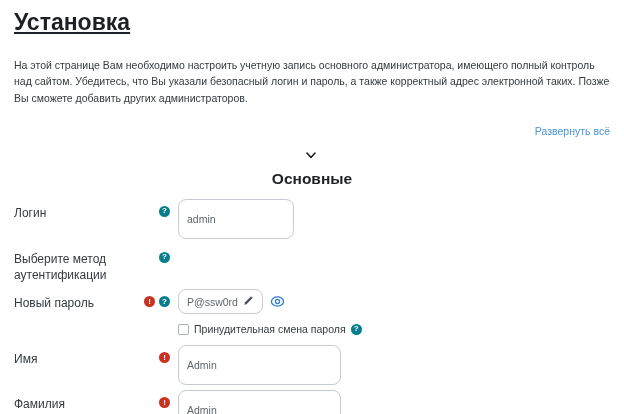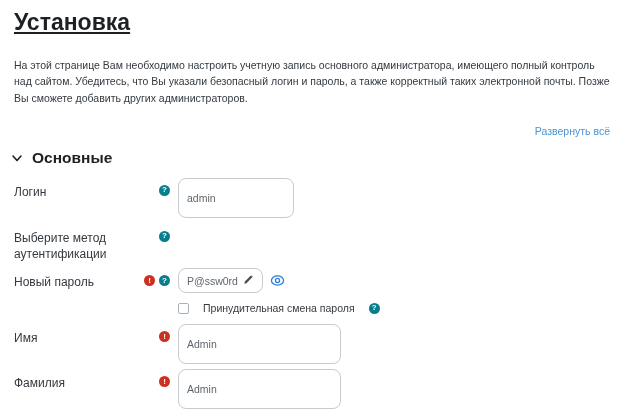--- a/index.html
+++ b/index.html
@@ -22,20 +22,21 @@
   }
   .expand-row { margin-top:15px; text-align:right; }
   .expand-link {
     font-size:10.5px; color:#4b93d6; text-decoration:none; cursor:pointer;
   }
   .section-header {
     margin-top:10px;
     display:flex; align-items:center; gap:9px;
     font-size:15.5px; font-weight:bold; color:#1d2125;
     cursor:pointer;
+    flex-direction:column;
   }
   .chev { display:inline-flex; margin-left:-3px; }
   .mform { margin-top:11px; }
   .frow { display:flex; align-items:flex-start; margin-bottom:6px; }
   .flabel {
     width:120px; flex:0 0 120px;
     font-size:12px; line-height:1.35; color:#343a40;
     padding-top:6px;
   }
   .ficons {
@@ -62,34 +63,34 @@
   .w-wide  { width:163px; }
   .static-text { font-size:10.5px; color:#343a40; padding-top:6px; }
   .hint-row { margin:13px 0 10px 164px; }
   .hint-text { font-size:10.5px; line-height:1.55; color:#343a40; max-width:452px; }
   .pwd-box {
     height:25px; border:1px solid #c5cbd0; border-radius:8px;
     padding:0 8px; display:inline-flex; align-items:center; gap:5px;
     font-size:10.5px; color:#5f666c; background:#fff; cursor:text;justify-content:space-between;
   }
   .eye-btn { margin-left:7px; display:inline-flex; cursor:pointer; }
-  .checkbox-row { margin:9px 0 10px 164px; display:flex; align-items:center; gap:14px; }
+  .checkbox-row { margin:9px 0 10px 164px; display:flex; align-items:center; gap:5px; }
   .checkbox {
     width:11px; height:11px; border:1px solid #aab1b7; border-radius:2px;
     background:#fff; cursor:pointer; flex:0 0 auto;
   }
   .checkbox-label { font-size:10.5px; color:#343a40; }
   .mb-row { margin-bottom:5px; }
 </style>
 </head>
 <body>
 
 <h1 class="page-title">Установка</h1>
 
-<p class="intro">На этой странице Вам необходимо настроить учетную запись основного администратора, имеющего полный контроль над сайтом. Убедитесь, что Вы указали безопасный логин и пароль, а также корректный таких электронной почты. Позже Вы сможете добавить других администраторов.</p>
+<p class="intro">На этой странице Вам необходимо настроить учетную запись основного администратора, имеющего полный контроль над сайтом. Убедитесь, что Вы указали безопасный логин и пароль, а также корректный адрес электронной таких. Позже Вы сможете добавить других администраторов.</p>
 
 <div class="expand-row">
   <a class="expand-link">Развернуть всё</a>
 </div>
 
 <div class="section-header">
   <span class="chev">
     <svg width="12" height="12" viewBox="0 0 12 12">
         <polyline points="2,4 6,8.5 10,4" fill="none" stroke="#1d2125" stroke-width="1.6" stroke-linecap="round" stroke-linejoin="round"></polyline>
       </svg>

